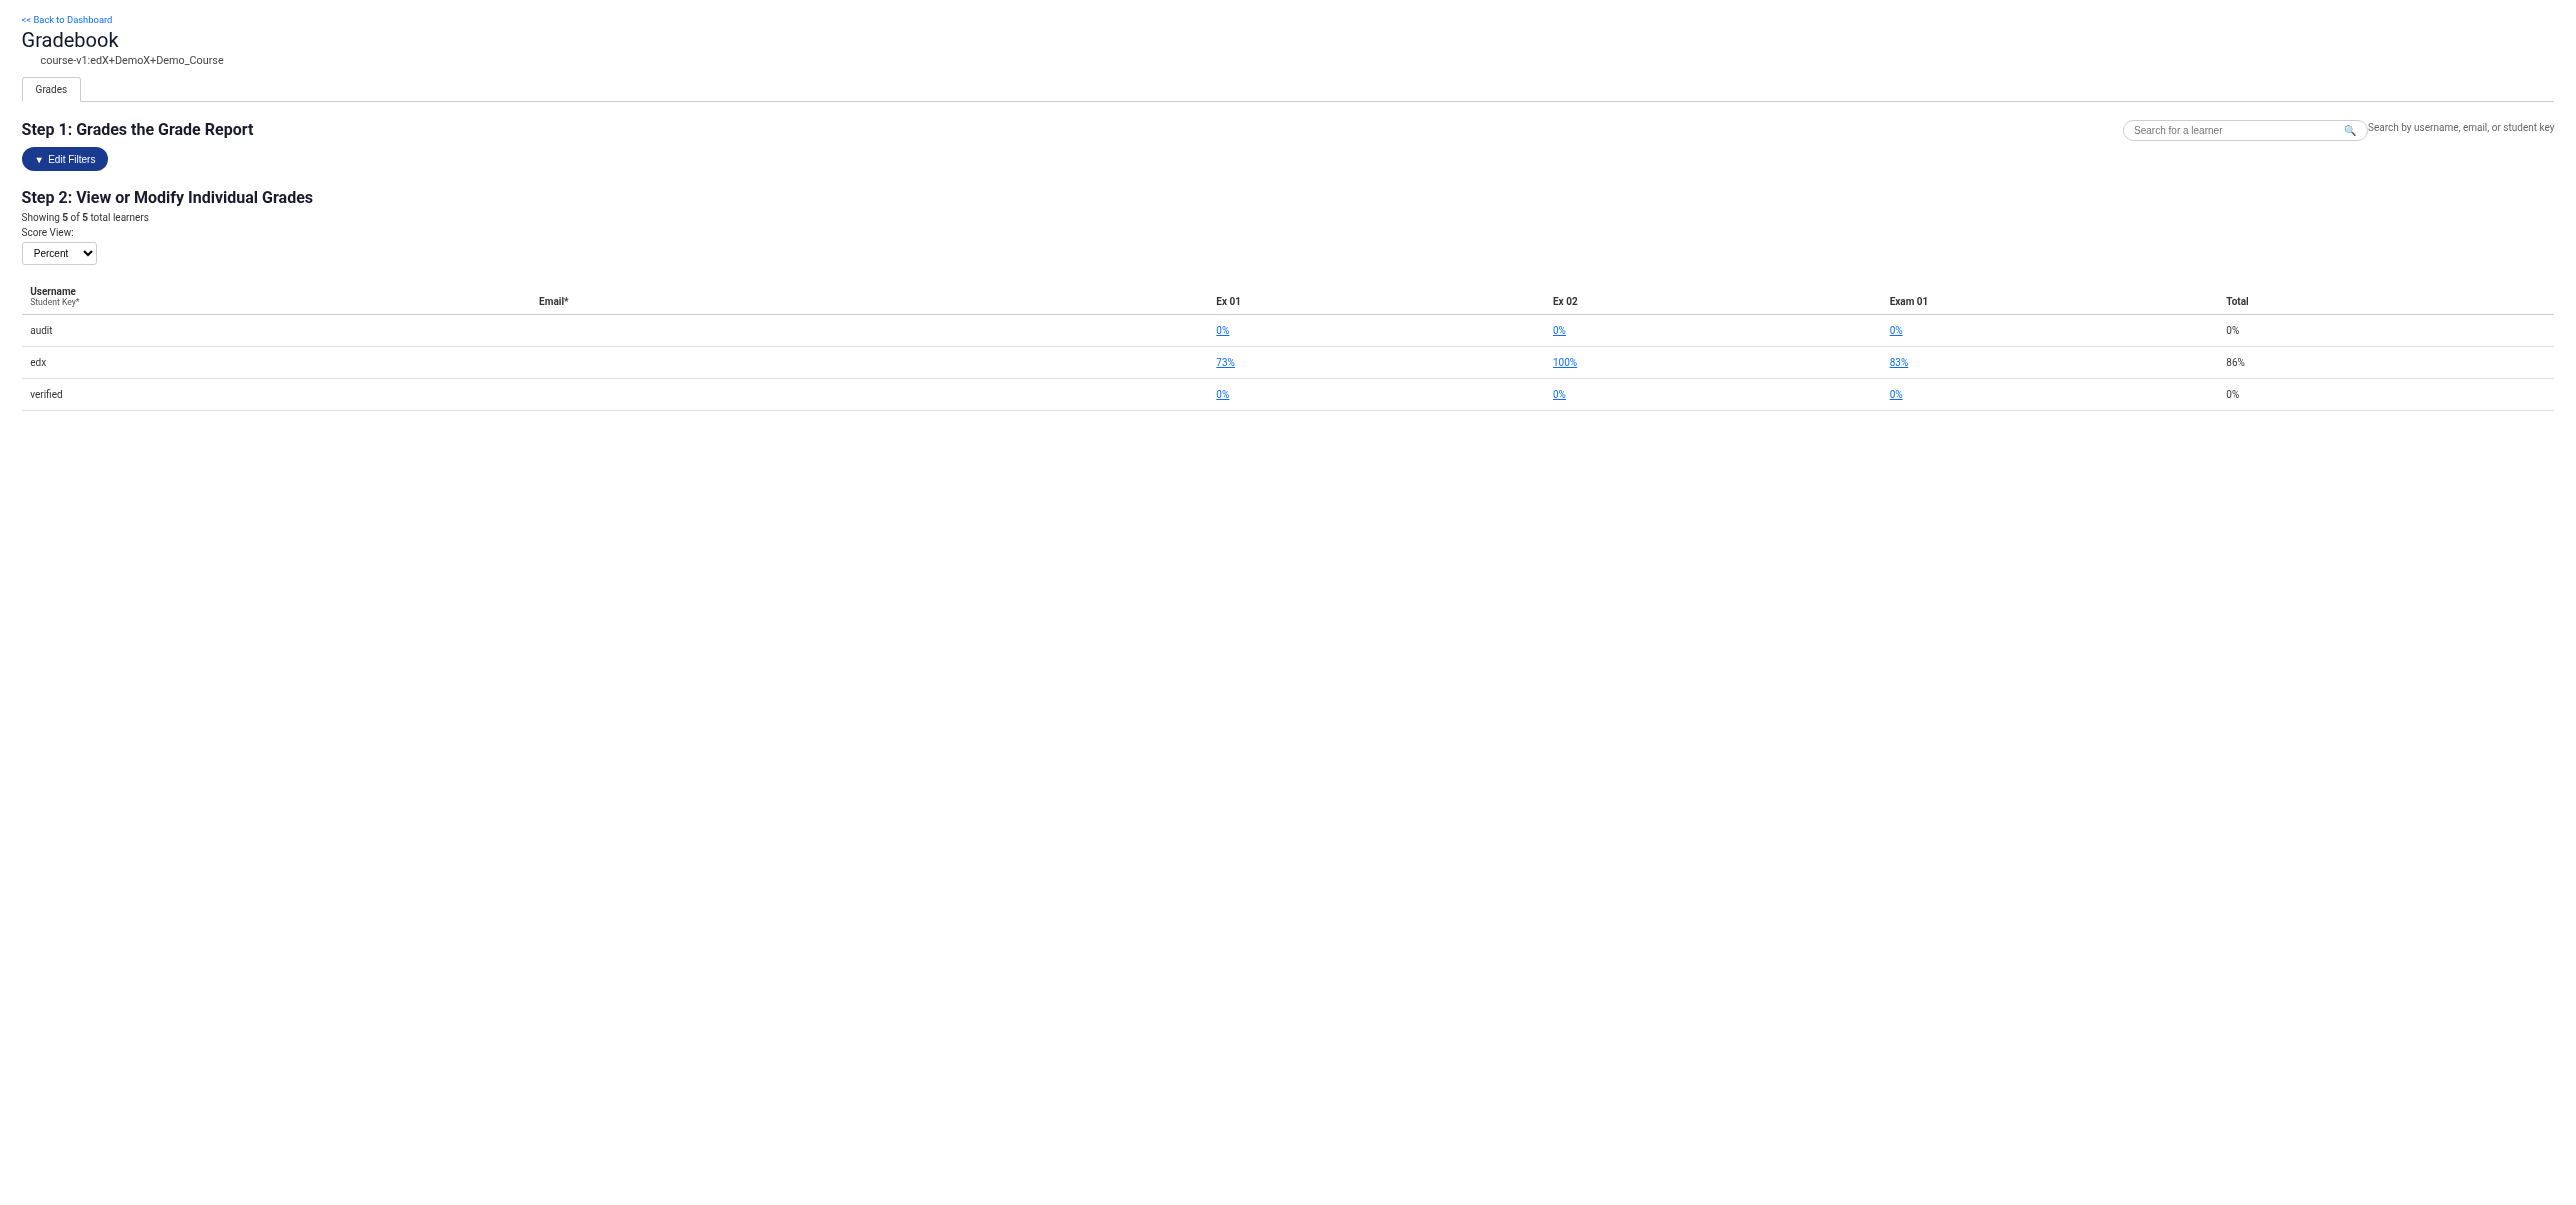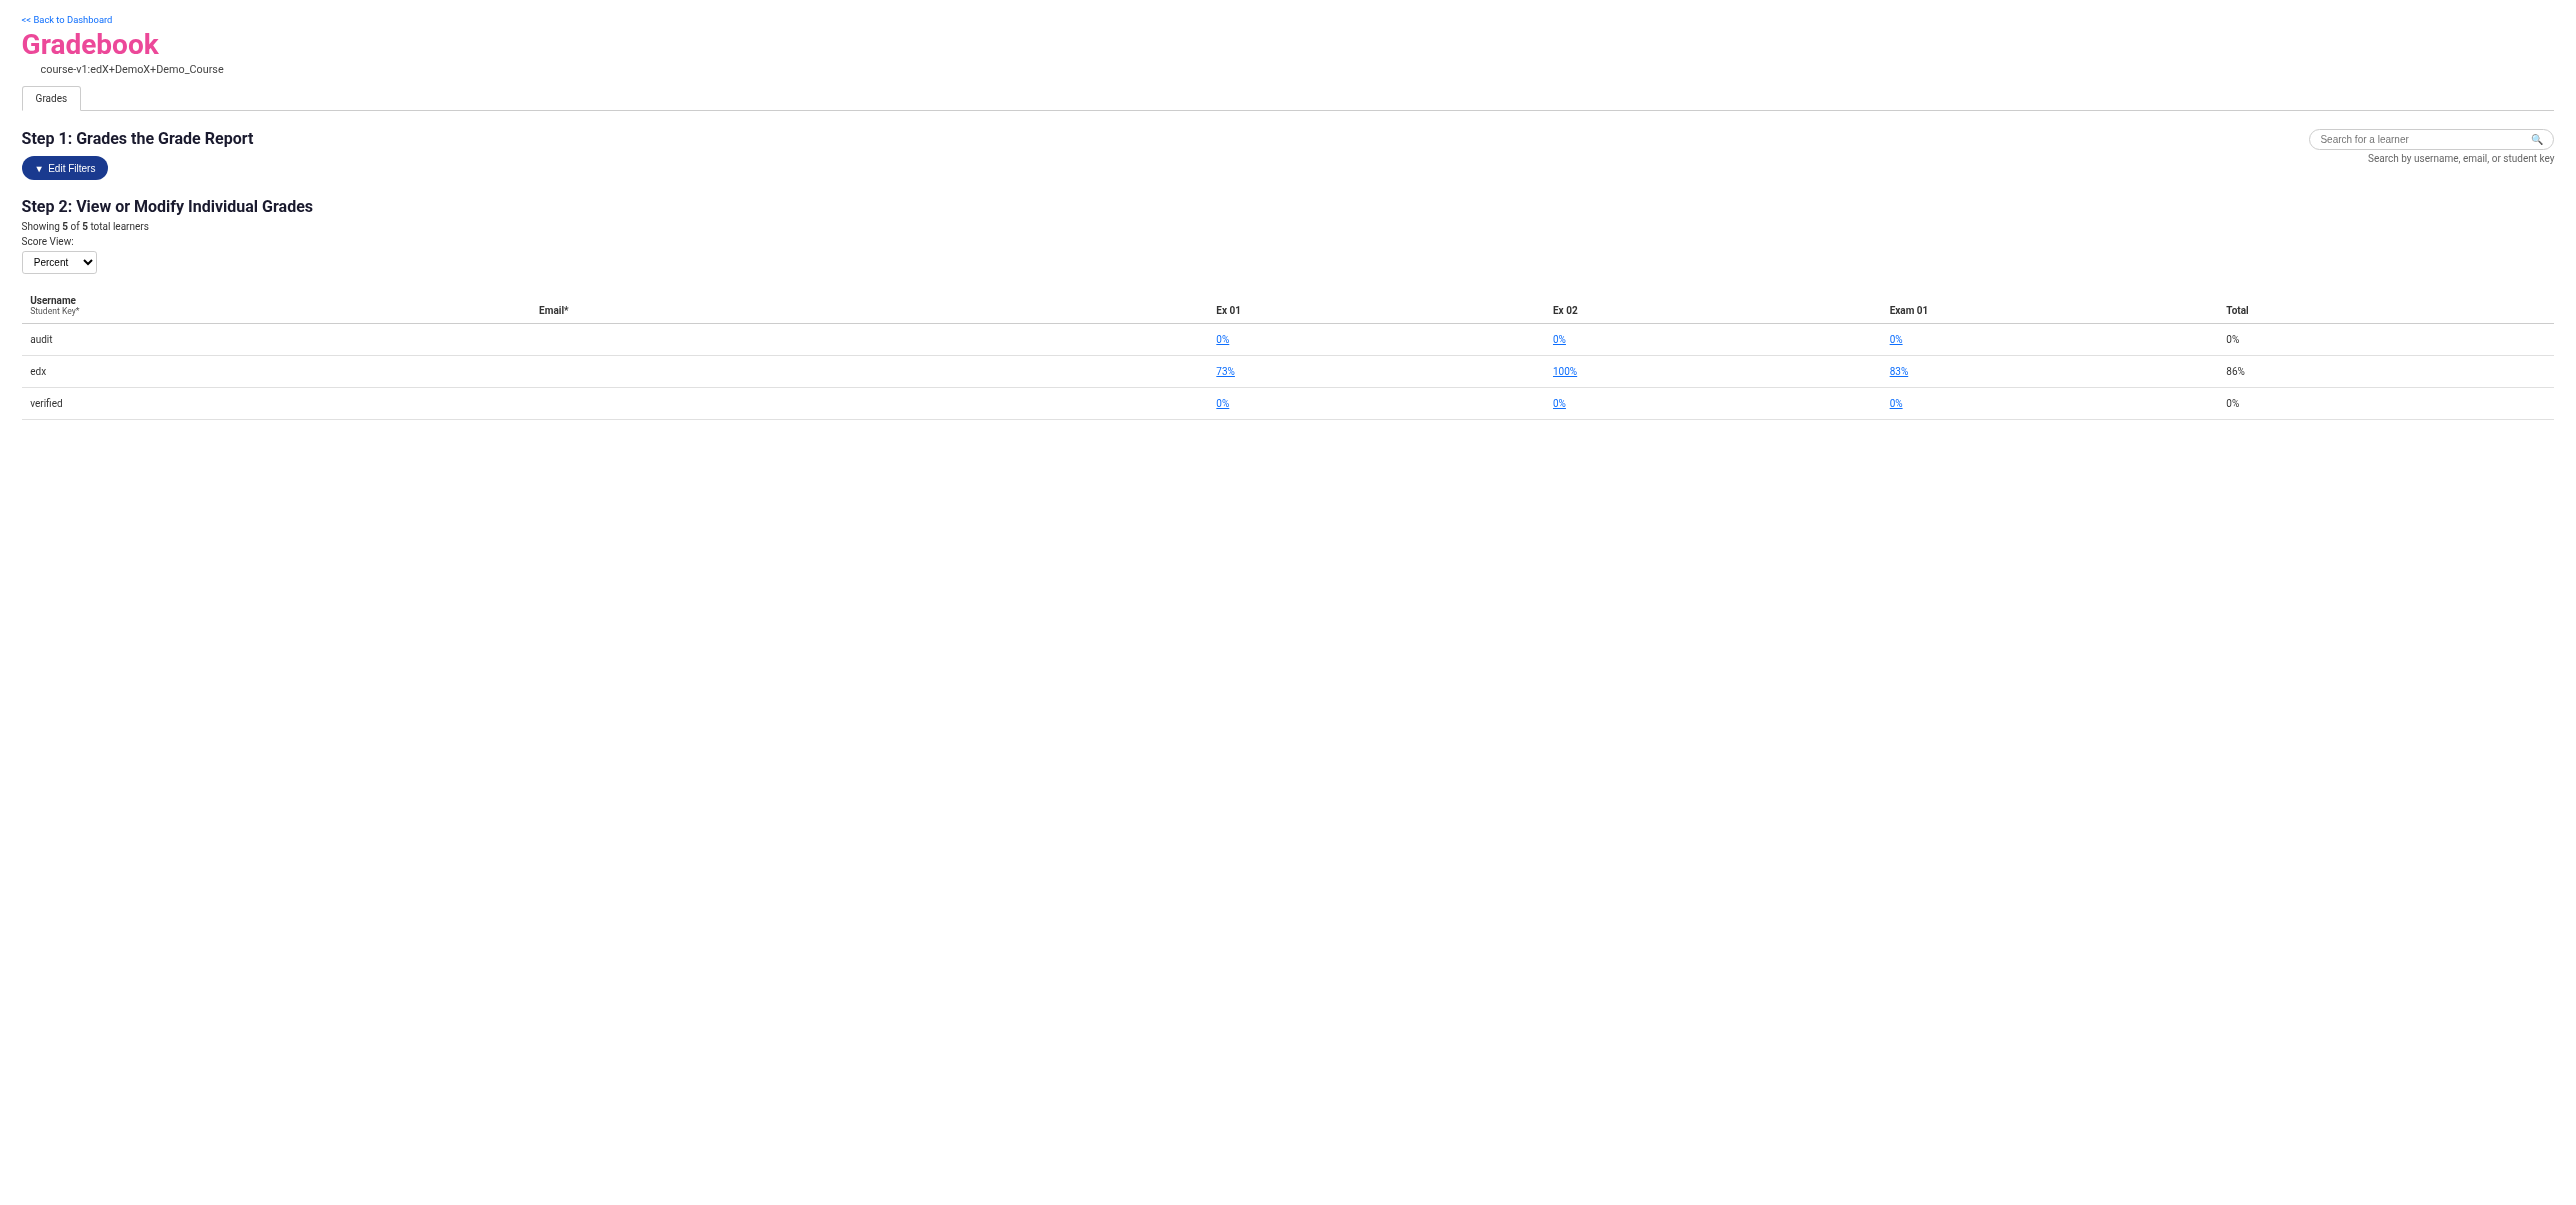--- a/index.html
+++ b/index.html
@@ -13,23 +13,23 @@
       color: #333;
       background: #fff;
       padding: 14.4px 21.6px;
     }
     .back-link {
       color: #0d6efd;
       text-decoration: none;
       font-size: 9.4px;
     }
     h1 {
-      font-size: 28px;
-      font-weight: 700;
-      color: #ec4899;
+      font-size: 20px;
+      font-weight: 400;
+      color: #0f172a;
       margin: 2.9px 0 1.4px 0;
     }
     .course-id {
       font-size: 10.8px;
       color: #444;
       margin-bottom: 10px;
       padding-left: 19px;
     }
     .tabs {
       display: flex;
@@ -62,22 +62,21 @@
       justify-content: space-between;
       margin-bottom: 8.6px;
     }
     .step-title {
       font-size: 16px;
       font-weight: 700;
       color: #1a1a2e;
     }
     .search-area {
       display: flex;
-      flex-direction: column;
-      align-items: flex-end;
+      flex-direction: row;
       min-width: 245px;
     }
     .search-box {
       display: flex;
       align-items: center;
       border: 0.7px solid #ccc;
       border-radius: 14.4px;
       padding: 4.3px 10px;
       width: 245px;
       background: #fff;

